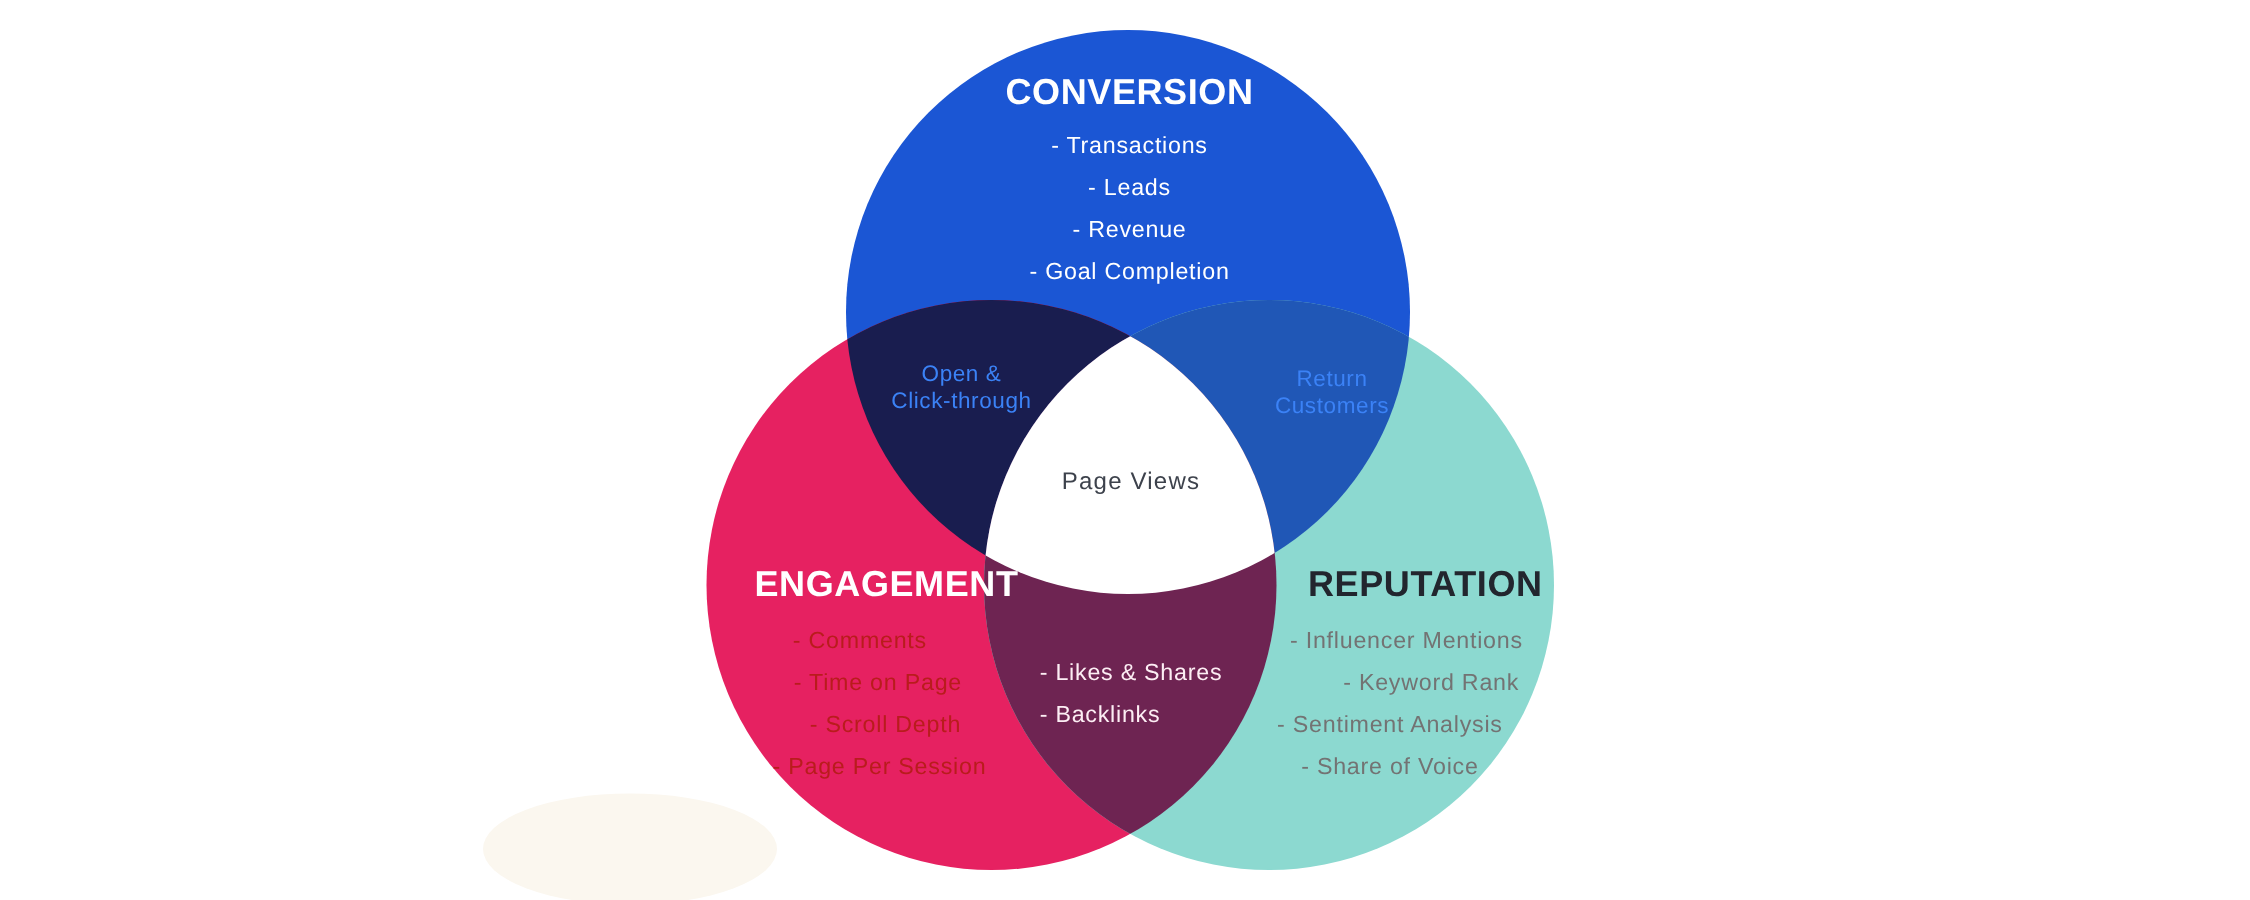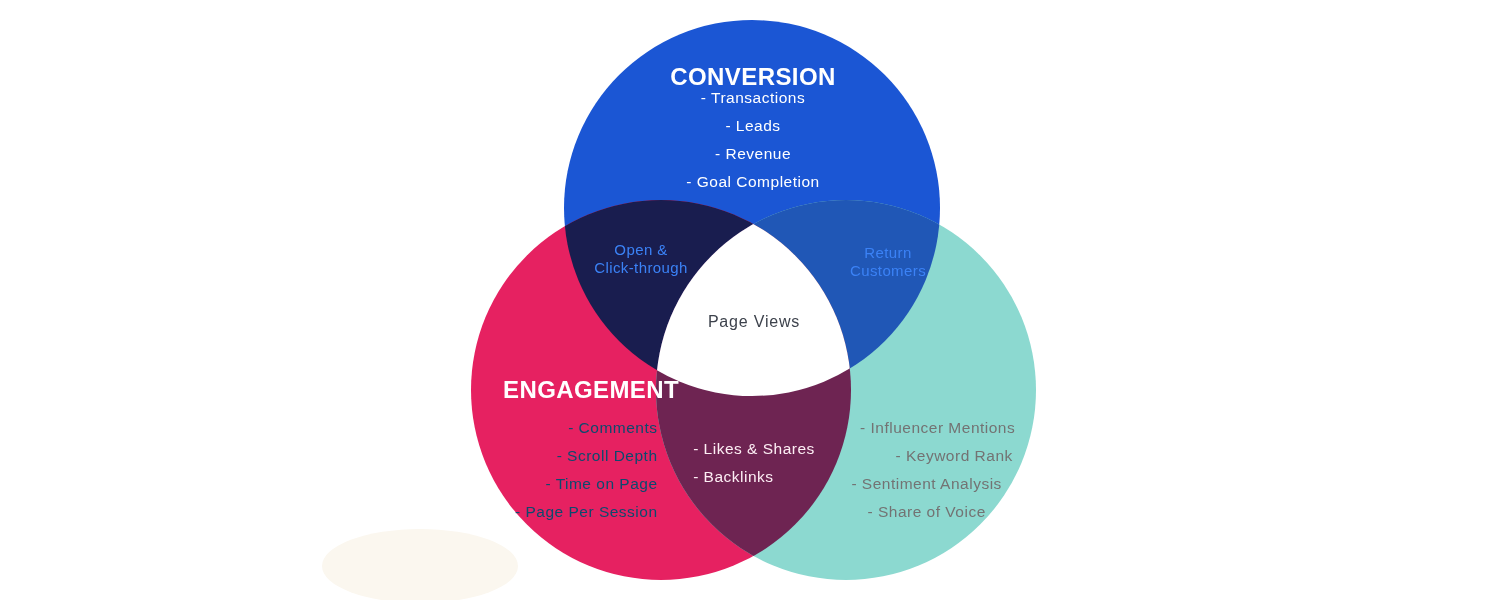--- a/index.html
+++ b/index.html
@@ -8,32 +8,32 @@
     font-family:"Liberation Sans","DejaVu Sans",sans-serif;
   }
   .stage{position:relative;width:1500px;height:600px;background:#ffffff;}
   .stage svg{position:absolute;left:0;top:0;}
 
   .label{position:absolute;white-space:nowrap;}
 
   .circle-title{
     font-weight:700;font-size:24px;letter-spacing:.4px;
   }
-  .conversion-title{left:753px;top:62px;transform:translate(-50%,-50%);color:#ffffff;margin-top:15px;}
+  .conversion-title{left:753px;top:62px;transform:translate(-50%,-50%);color:#ffffff;}
   .engagement-title{left:503px;top:390px;transform:translateY(-50%);color:#ffffff;}
   .reputation-title{left:872px;top:390px;transform:translateY(-50%);color:#22262e;}
 
   .metric-list{position:absolute;font-size:15.5px;letter-spacing:.5px;}
   .metric-list .item{line-height:28px;height:28px;}
 
   .conversion-list{
     left:753px;top:84px;transform:translateX(-50%);
     text-align:center;color:#ffffff;
   }
-  .engagement-list{left:489px;top:414px;color:#0c4a6e;text-align:right;}
+  .engagement-list{left:489px;top:414px;color:#b91c1c;text-align:center;}
   .engagement-list .item:nth-child(2){margin-left:24px;}
   .engagement-list .item:nth-child(3){margin-left:34px;}
   .engagement-list .item:nth-child(4){margin-left:26px;}
 
   .reputation-list{left:838px;top:414px;color:#737373;text-align:center;}
   .reputation-list .item:nth-child(1){margin-left:22px;}
   .reputation-list .item:nth-child(2){margin-left:55px;}
 
   .overlap-label{
     text-align:center;color:#3b82f6;
@@ -91,25 +91,26 @@
   <div class="metric-list conversion-list">
     <div class="item">- Transactions</div>
     <div class="item">- Leads</div>
     <div class="item">- Revenue</div>
     <div class="item">- Goal Completion</div>
   </div>
 
   <div class="label circle-title engagement-title">ENGAGEMENT</div>
   <div class="metric-list engagement-list">
     <div class="item">- Comments</div>
+    <div class="item">- Time on Page</div>
     <div class="item">- Scroll Depth</div>
-    <div class="item">- Time on Page</div>
     <div class="item">- Page Per Session</div>
   </div>
 
+  <div class="label circle-title reputation-title">REPUTATION</div>
   <div class="metric-list reputation-list">
     <div class="item">- Influencer Mentions</div>
     <div class="item">- Keyword Rank</div>
     <div class="item">- Sentiment Analysis</div>
     <div class="item">- Share of Voice</div>
   </div>
 
   <div class="label overlap-label oc-label">
     <div>Open &amp;</div>
     <div>Click-through</div>

